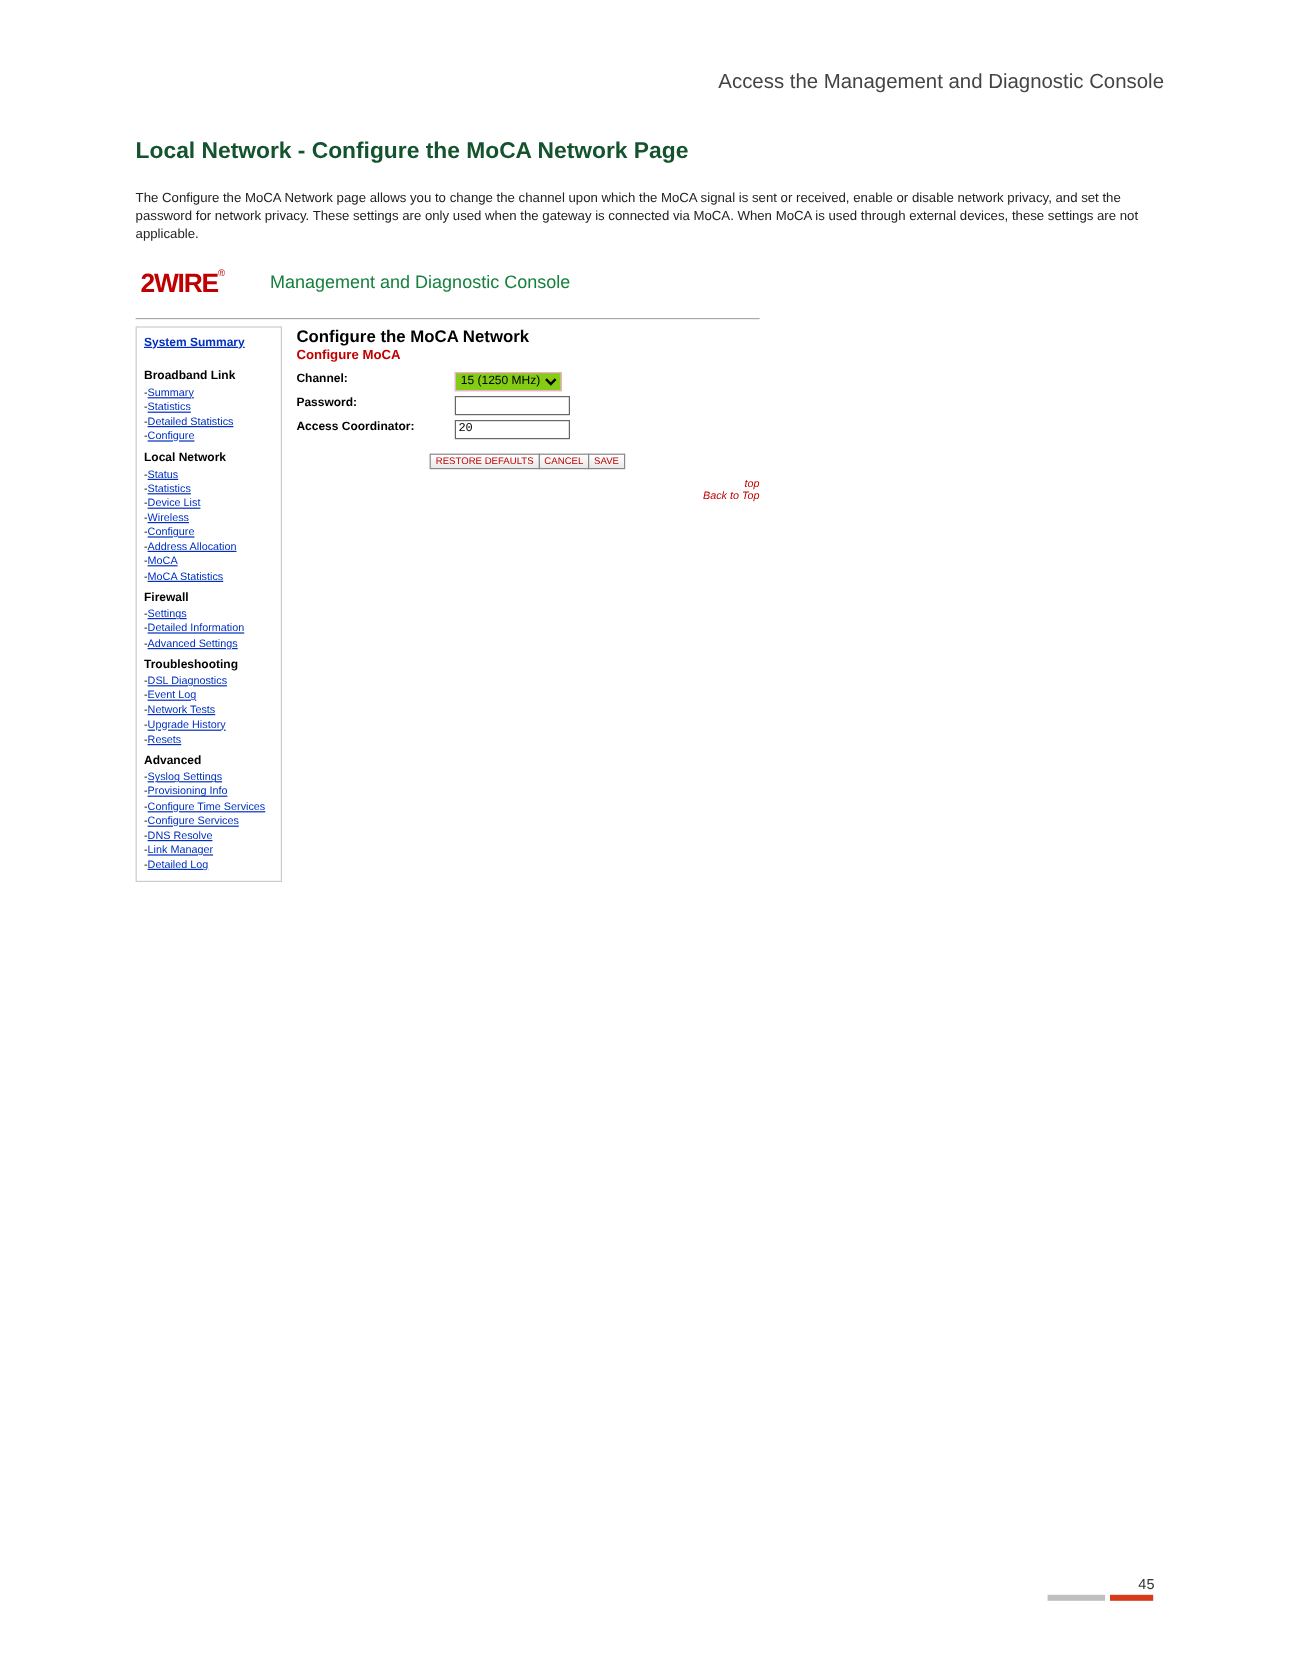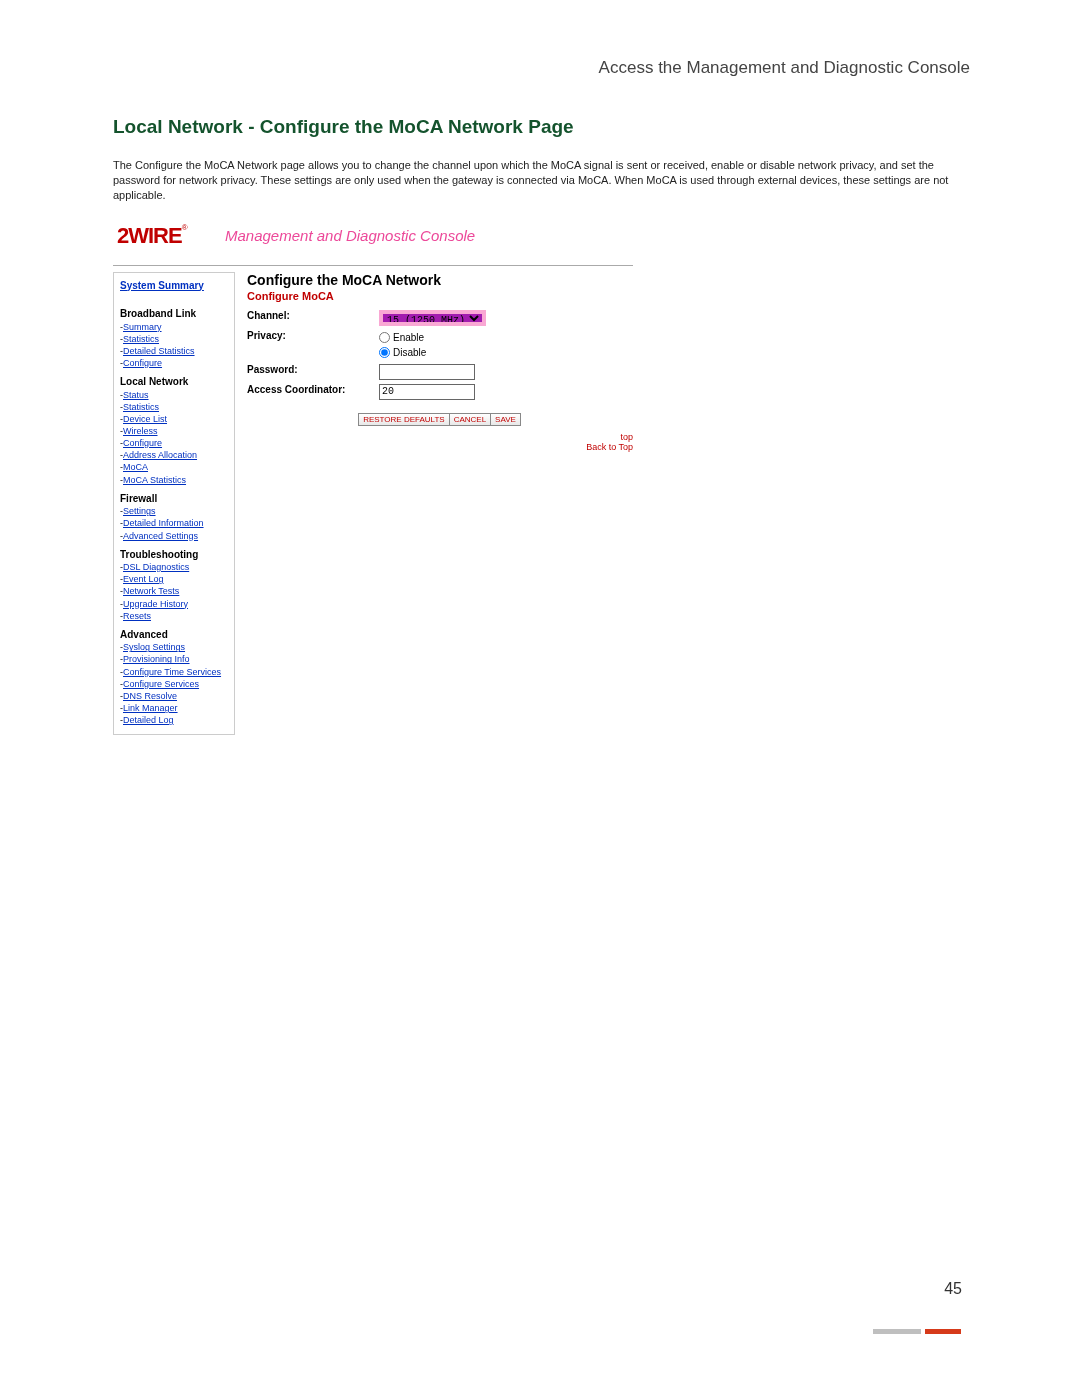--- a/index.html
+++ b/index.html
@@ -58,22 +58,21 @@
     padding-left: 4px;
   }
   .logo .sup {
     font-size: 8px;
     vertical-align: top;
     color: #c00000;
     font-weight: normal;
   }
   .console-title {
     font-size: 15px;
-    color: #ec4899;
-    font-style: italic;
+    color: #15803d;
   }
   .console-body {
     display: flex;
     align-items: flex-start;
     padding-top: 6px;
   }
   .sidebar {
     width: 108px;
     border: 1px solid #ccc;
     padding: 6px 6px 8px 6px;
@@ -134,24 +133,24 @@
     align-items: flex-start;
     font-size: 10px;
     margin-bottom: 4px;
   }
   .form-label {
     width: 132px;
     font-weight: bold;
     color: #000;
   }
   .form-field select {
-    font-family: Liberation Mono, monospace;
-    font-size: 10px;
-    border: 4px solid #f9a8d4;
-    background: #a21caf;
+    font-family: Liberation Sans, sans-serif;
+    font-size: 10px;
+    border: 1px solid #f9a8d4;
+    background: #84cc16;
     height: 16px;
   }
   .form-field input[type="text"],
   .form-field input[type="password"] {
     font-family: "Courier New", monospace;
     font-size: 10px;
     border: 1px solid #666;
     height: 14px;
     width: 90px;
     padding: 0 2px;
@@ -182,29 +181,30 @@
     padding: 1px 4px;
     color: #c00000;
     font-family: Arial, sans-serif;
     cursor: pointer;
     margin-left: -1px;
   }
   .footer-links {
     text-align: right;
     font-size: 9px;
     margin-top: 6px;
+    font-style: italic;
   }
   .footer-links .l1 { color: #c00000; }
   .footer-links .l2 { color: #c00000; display:block; }
 
   .page-number {
     position: absolute;
     right: 118px;
-    top: 1280px;
-    font-size: 16px;
+    top: 1313px;
+    font-size: 12px;
     color: #333;
   }
   .footer-bar {
     position: absolute;
     left: 113px;
     right: 110px;
     top: 1329px;
     height: 6px;
     display: flex;
   }
@@ -289,33 +289,20 @@
 
         <div class="form-row">
           <div class="form-label">Channel:</div>
           <div class="form-field">
             <select>
               <option>15 (1250 MHz)</option>
             </select>
           </div>
         </div>
 
-        <div class="form-row">
-          <div class="form-label">Privacy:</div>
-          <div class="form-field radio-group">
-            <label>
-              <input type="radio" name="priv" style="">
-              <span>Enable</span>
-            </label>
-            <label>
-              <input type="radio" name="priv" checked="" style="">
-              <span>Disable</span>
-            </label>
-          </div>
-        </div>
 
         <div class="form-row">
           <div class="form-label">Password:</div>
           <div class="form-field">
             <input type="password" value="" style="">
           </div>
         </div>
 
         <div class="form-row">
           <div class="form-label">Access Coordinator:</div>

